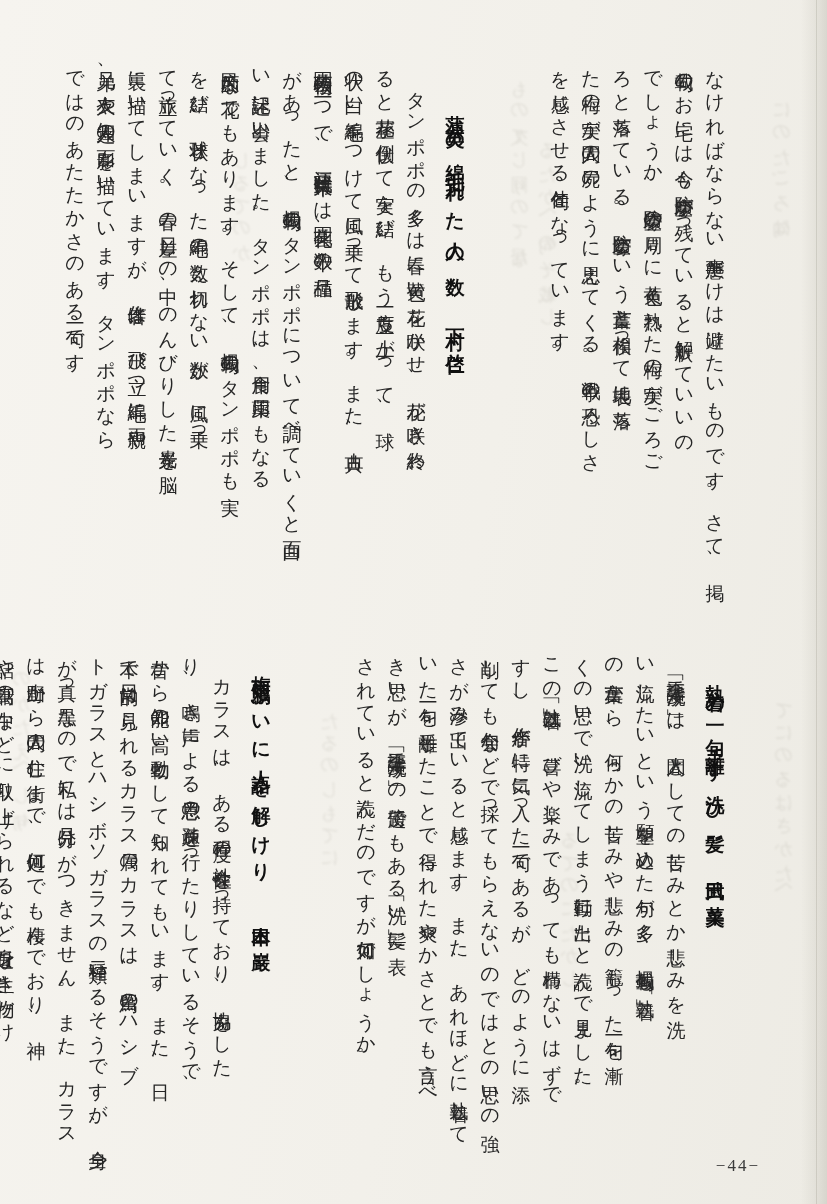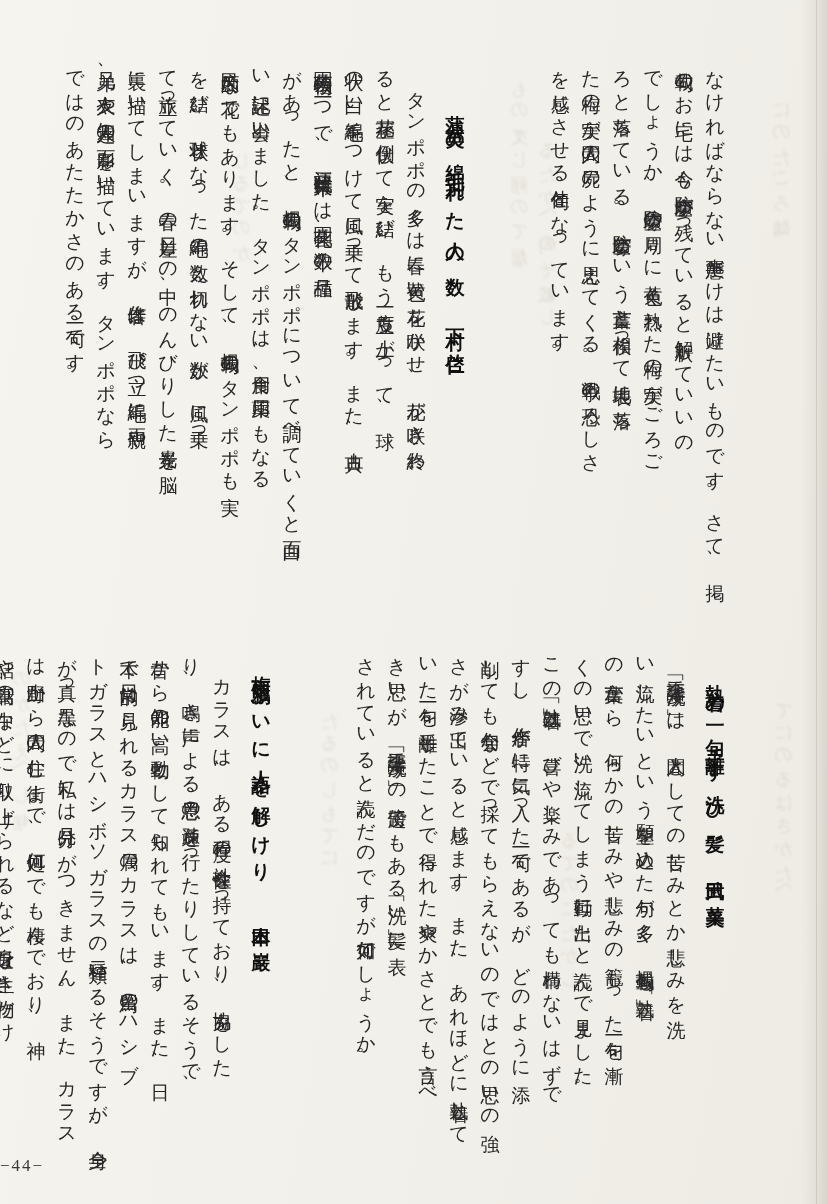--- a/index.html
+++ b/index.html
@@ -47,21 +47,21 @@
   
   .bt{
     position:absolute;writing-mode:vertical-rl;text-orientation:mixed;
     font-family:"Liberation Serif","DejaVu Serif",serif;
     font-size:18px;line-height:26px;letter-spacing:2.5px;
     color:#6f6a5c;opacity:.12;filter:blur(1.3px);
     transform:scaleX(-1);pointer-events:none;
   }
   .pagenum{
     position:absolute;top:1156px;left:0;width:760px;
-    text-align:left;font-size:17px;letter-spacing:2px;color:#3a3a3a;
+    text-align:right;font-size:17px;letter-spacing:2px;color:#3a3a3a;
     font-family:"Liberation Serif","DejaVu Serif",serif;
   }
 </style>
 </head>
 <body>
 
 <div class="page">
 
   <div>
     <span class="bt" style="left:506px;top:68px;">もの久てじ同りのて居な</span>

